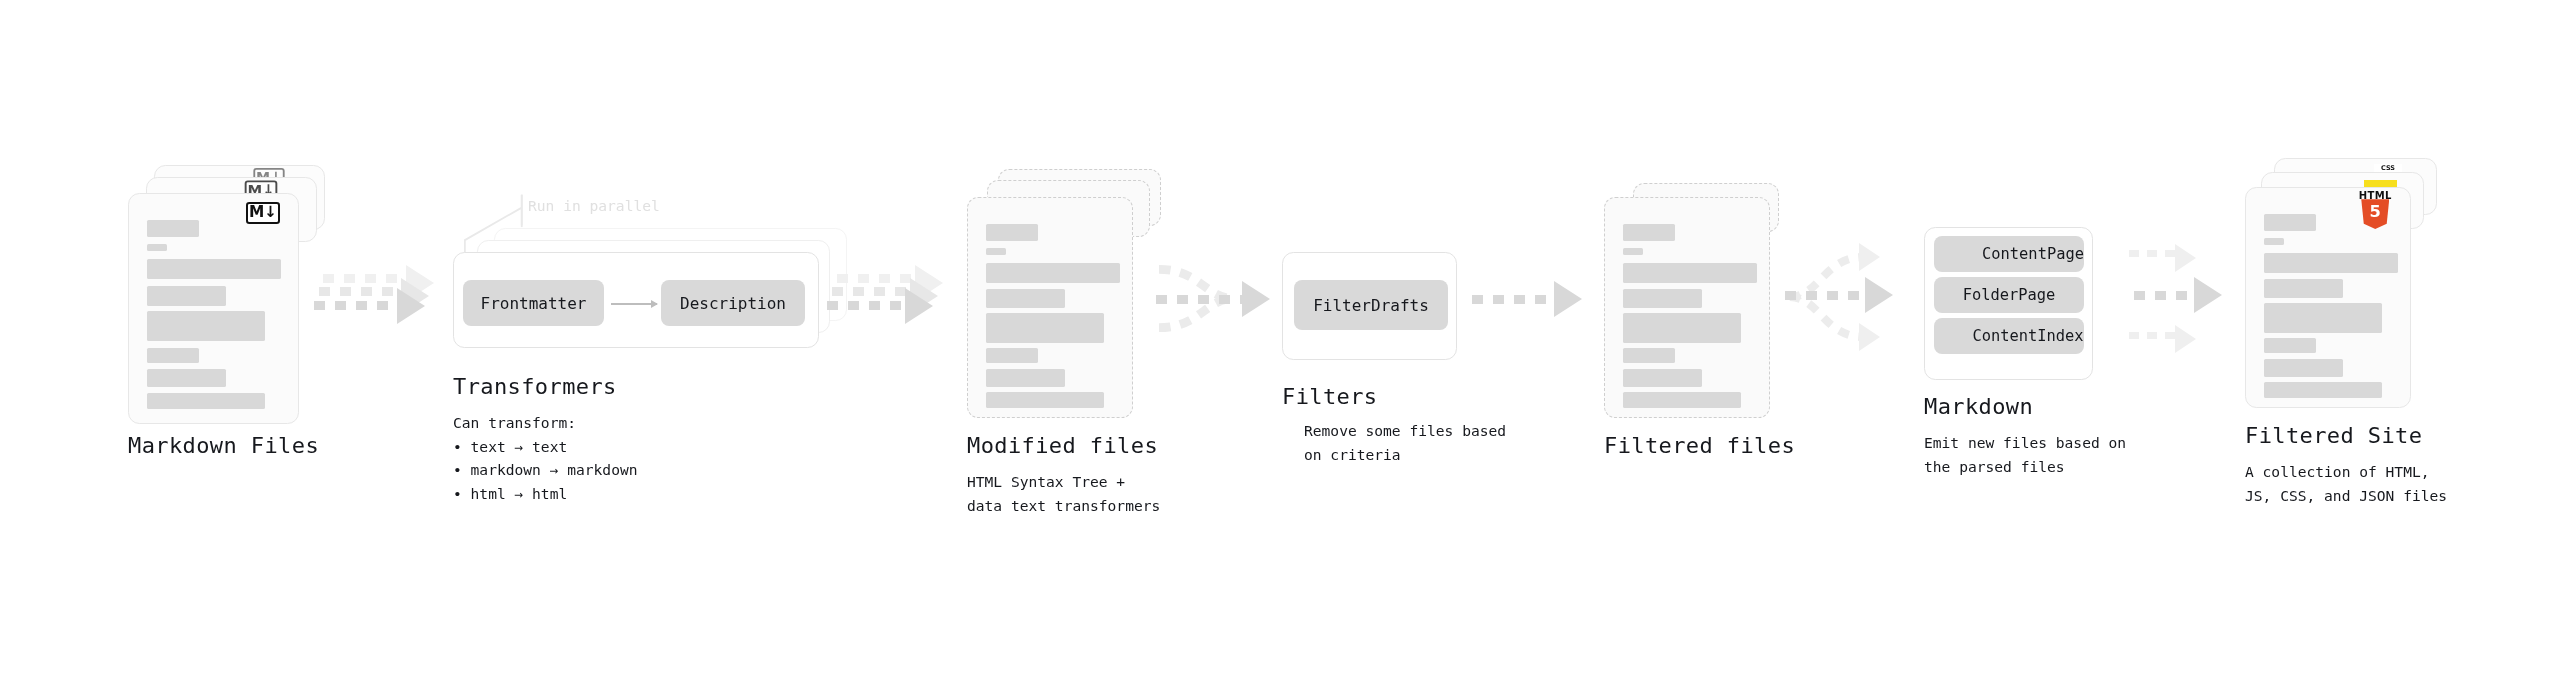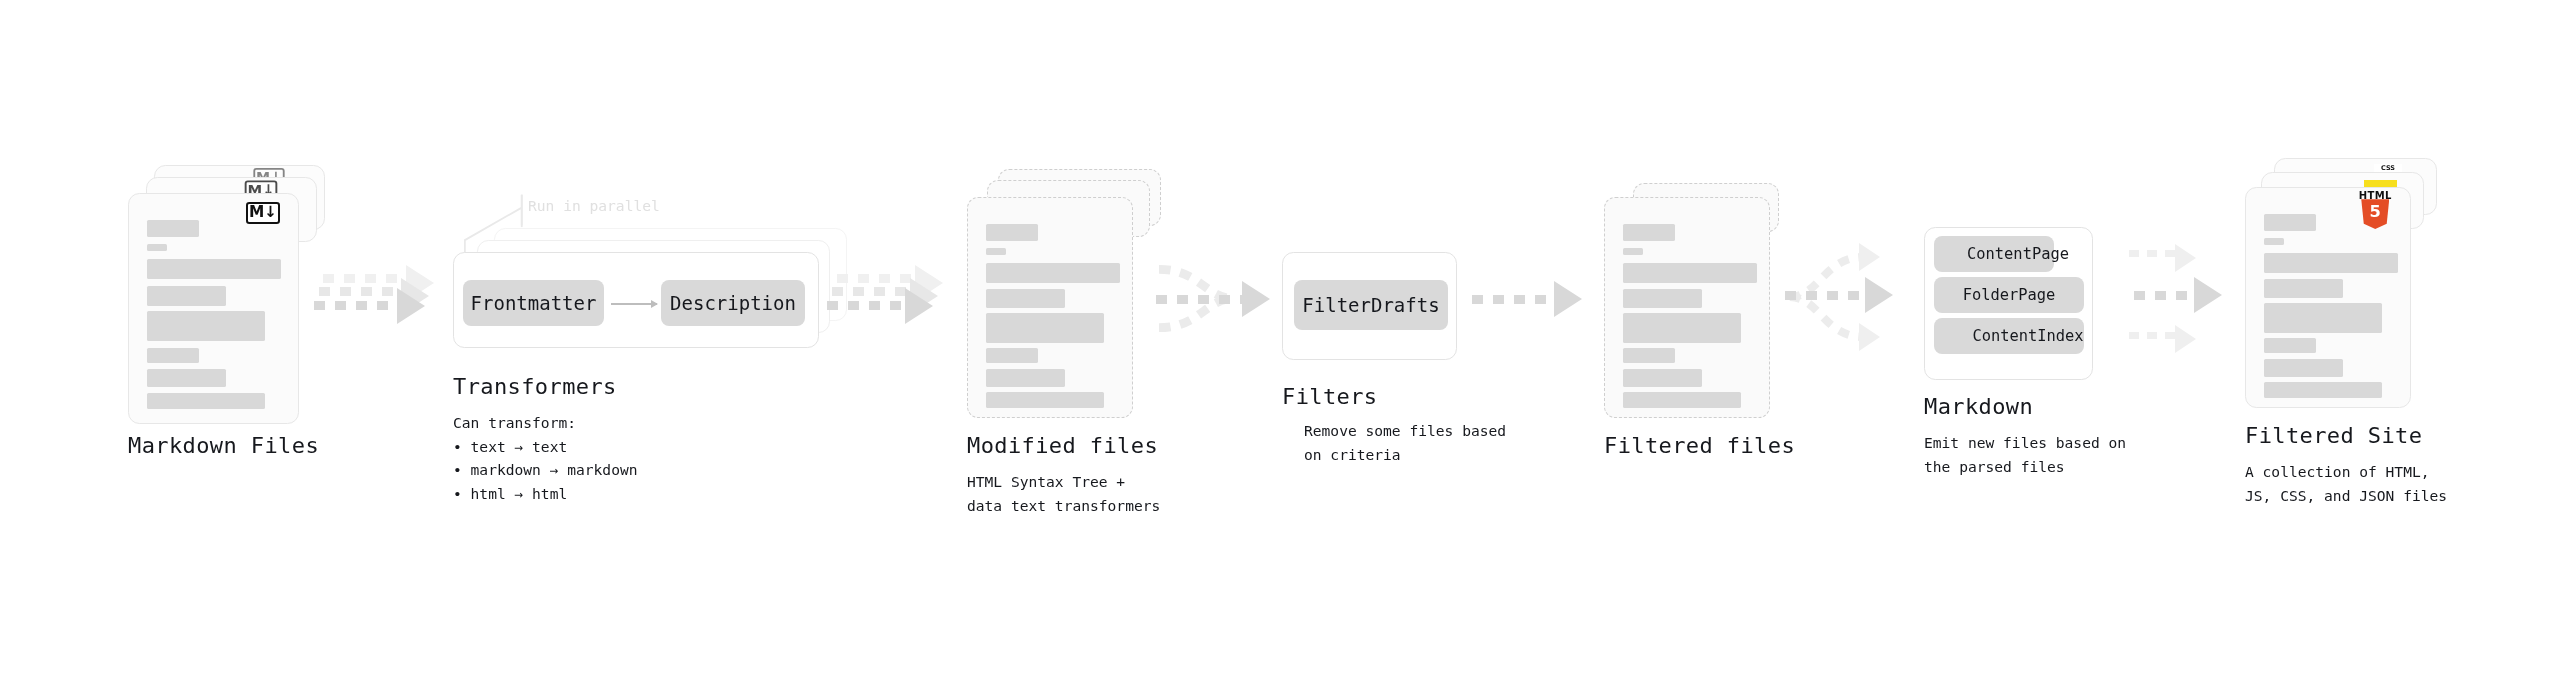--- a/index.html
+++ b/index.html
@@ -119,21 +119,21 @@
   .groupbox.lyr2 { border-color: #efefef; }
   .groupbox.lyr3 { border-color: #f4f4f4; }
 
   .pill {
     position: absolute;
     border-radius: 8.1px;
     background: #d9d9d9;
     display: flex;
     align-items: center;
     justify-content: center;
-    font-size: 19px;
+    font-size: 16px;
     color: #16181d;
     font-family: "DejaVu Sans Mono", "Liberation Mono", monospace;
     white-space: nowrap;
   }
   .pill.g2 { background: #e4e4e4; }
   .pill.g3 { background: #efefef; }
 
   
   .inner-arrow { position: absolute; height: 1.6px; background: #bdbdbd; }
   .inner-arrow::after {
@@ -321,21 +321,21 @@
       <path d="M6 65 C42 65, 48 16, 96 16" stroke="#ececec" stroke-width="10" fill="none" stroke-dasharray="13 12"></path>
       <path d="M6 65 C42 65, 48 114, 96 114" stroke="#ececec" stroke-width="10" fill="none" stroke-dasharray="13 12"></path>
     </svg>
     <div class="arrowhead sm f3" style="left:1859px; top:243px;"></div>
     <div class="dashline" style="left:1785px; top:291px; width:91px;"></div>
     <div class="arrowhead" style="left:1865px; top:277px;"></div>
     <div class="arrowhead sm f3" style="left:1859px; top:323px;"></div>
   </div>
 
   <div class="groupbox" style="left:1924px; top:227px; width:169px; height:153px;"></div>
-  <div class="pill" style="left:1934px; top:236px; width:120px; height:36px; font-size:15.4px;padding-left:48px;">ContentPage</div>
+  <div class="pill" style="left:1934px; top:236px; width:150px; height:36px; font-size:15.4px;padding-left:48px;">ContentPage</div>
   <div class="pill" style="left:1934px; top:277px; width:150px; height:36px; font-size:15.4px;">FolderPage</div>
   <div class="pill" style="left:1934px; top:318px; width:150px; height:36px; font-size:15.4px;padding-left:38px;">ContentIndex</div>
   <div class="stage-title" style="left:1924px; top:394px;">Markdown</div>
   <div class="stage-desc" style="left:1924px; top:431px; width:252px;">Emit new files based on
 the parsed files</div>
 
   <div class="flow">
     <div class="dashline sm f3" style="left:2129px; top:250px; width:50px;"></div>
     <div class="arrowhead sm f3" style="left:2175px; top:244px;"></div>
     <div class="dashline" style="left:2134px; top:291px; width:63px;"></div>

